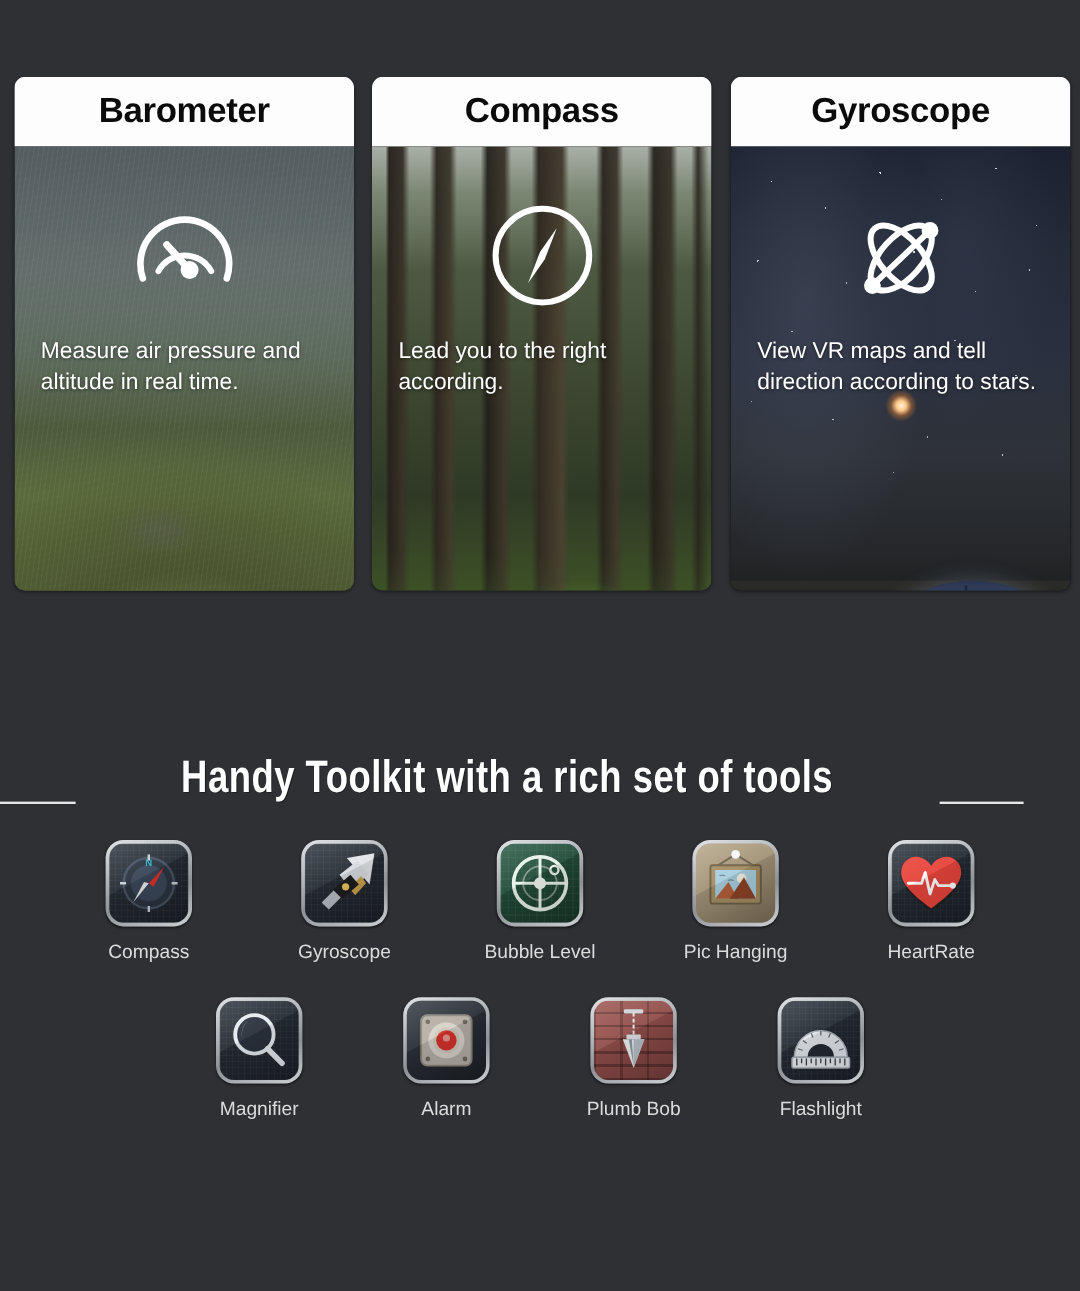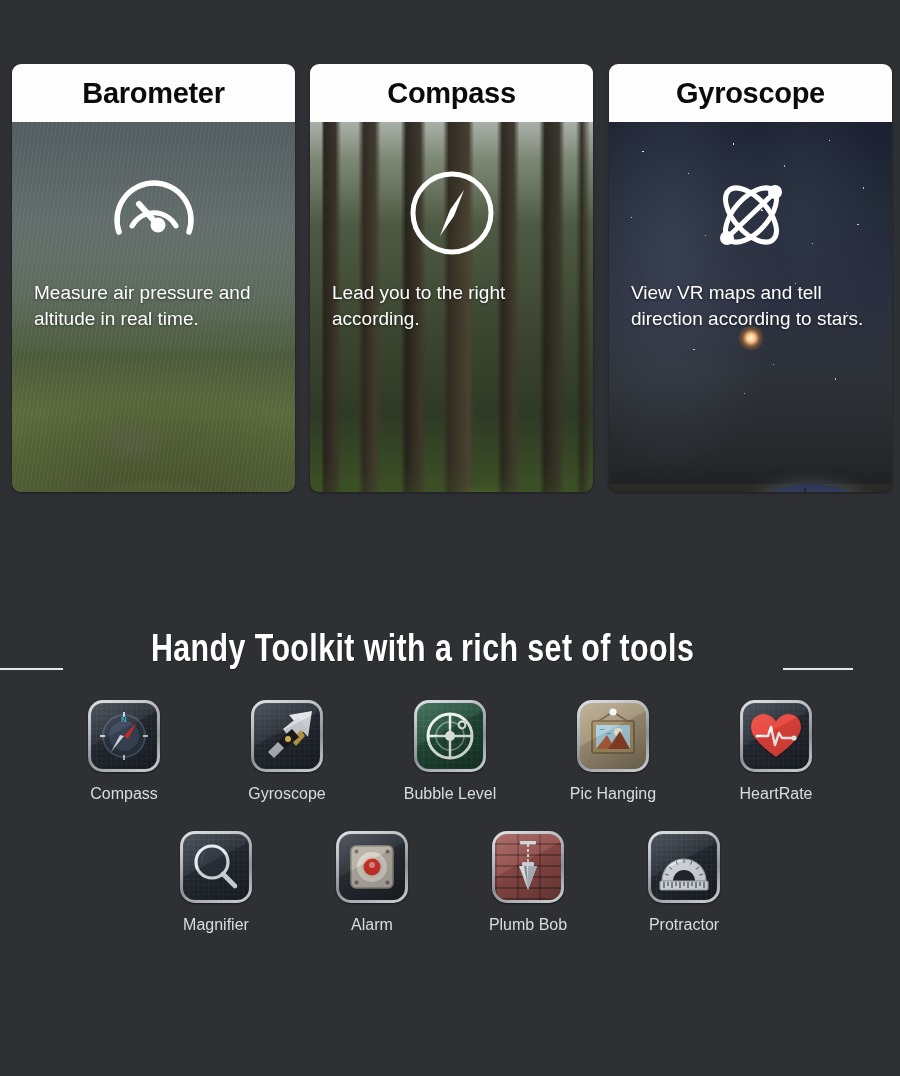--- a/index.html
+++ b/index.html
@@ -592,19 +592,19 @@
                   <path d="M34 41 v6"></path>
                   <path d="M38 41 v4"></path>
                 <path d="M42 41 v6"></path>
                   <path d="M46 41 v4"></path>
                   <path d="M50 41 v6"></path>
               </g>
             </svg>
           </div>
         </div>
       </div>
-      <div class="tool-label">Protractor</div>
+      <div class="tool-label">Flashlight</div>
     </div>
 
 
   </div>
 
 </div>
 
 </body></html>

